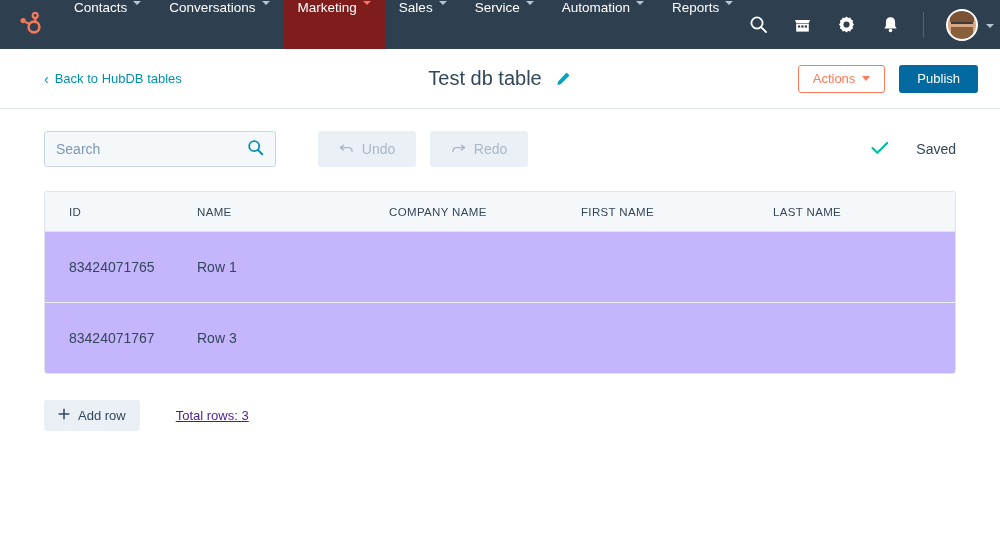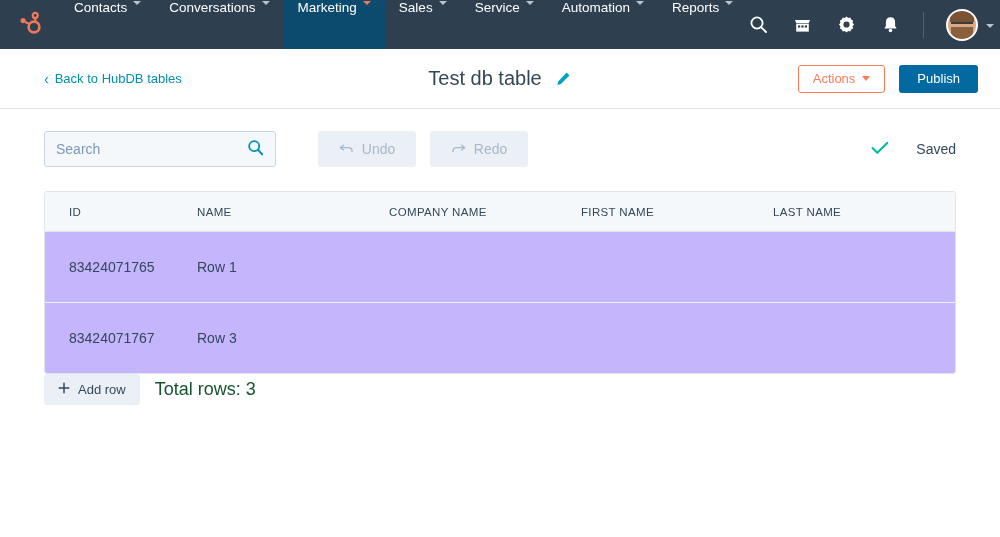--- a/index.html
+++ b/index.html
@@ -25,21 +25,21 @@
   }
   .nav-items { display: flex; align-items: stretch; }
   .nav-item {
     display: flex; gap: 6px;
     padding: 0 14px;
     color: #ffffff;
     font-size: 13.5px;
     white-space: nowrap;
     cursor: pointer;
   }
-  .nav-item.active { background: #0c4a6e; }
+  .nav-item.active { background: #7f1d1d; }
   .caret {
     width: 0; height: 0;
     border-left: 4px solid transparent;
     border-right: 4px solid transparent;
     border-top: 4px solid #b9c4cf;
     display: inline-block;
     position: relative; top: 1px;
   }
   .nav-item.active .caret { border-top-color: #f2785c; }
 
@@ -204,32 +204,33 @@
   tbody tr:last-child td { border-bottom: none; }
   .col-id   { width: 152px; padding-left: 24px !important; }
   .col-name { width: 192px; }
   .col-comp { width: 192px; }
   .col-first{ width: 192px; }
   .col-last { width: auto; }
 
   
   .table-footer {
     display: flex; align-items: center;
-    gap: 15px;
+    gap: 36px;
+    margin-top: 26px;
   }
   .btn-addrow {
     height: 31px;
     background: #eaf0f6;
     border: none; border-radius: 3px;
     color: #33475b; font-size: 13px;
     display: flex; align-items: center; gap: 8px;
     padding: 0 14px;
     cursor: pointer;
   }
-  .total-rows { font-size: 18px; color: #14532d; }
+  .total-rows { font-size: 13px; color: #4c1d95; text-decoration: underline; }
 </style>
 </head>
 <body>
 
 <div class="topnav">
   <div class="logo-wrap">
     <span>
       <svg width="26" height="26" viewBox="0 0 26 26">
         <circle cx="17" cy="17" r="5.4" fill="none" stroke="#f2785c" stroke-width="2.6"></circle>
         <circle cx="18.2" cy="5.4" r="2.5" fill="none" stroke="#f2785c" stroke-width="2.2"></circle>

